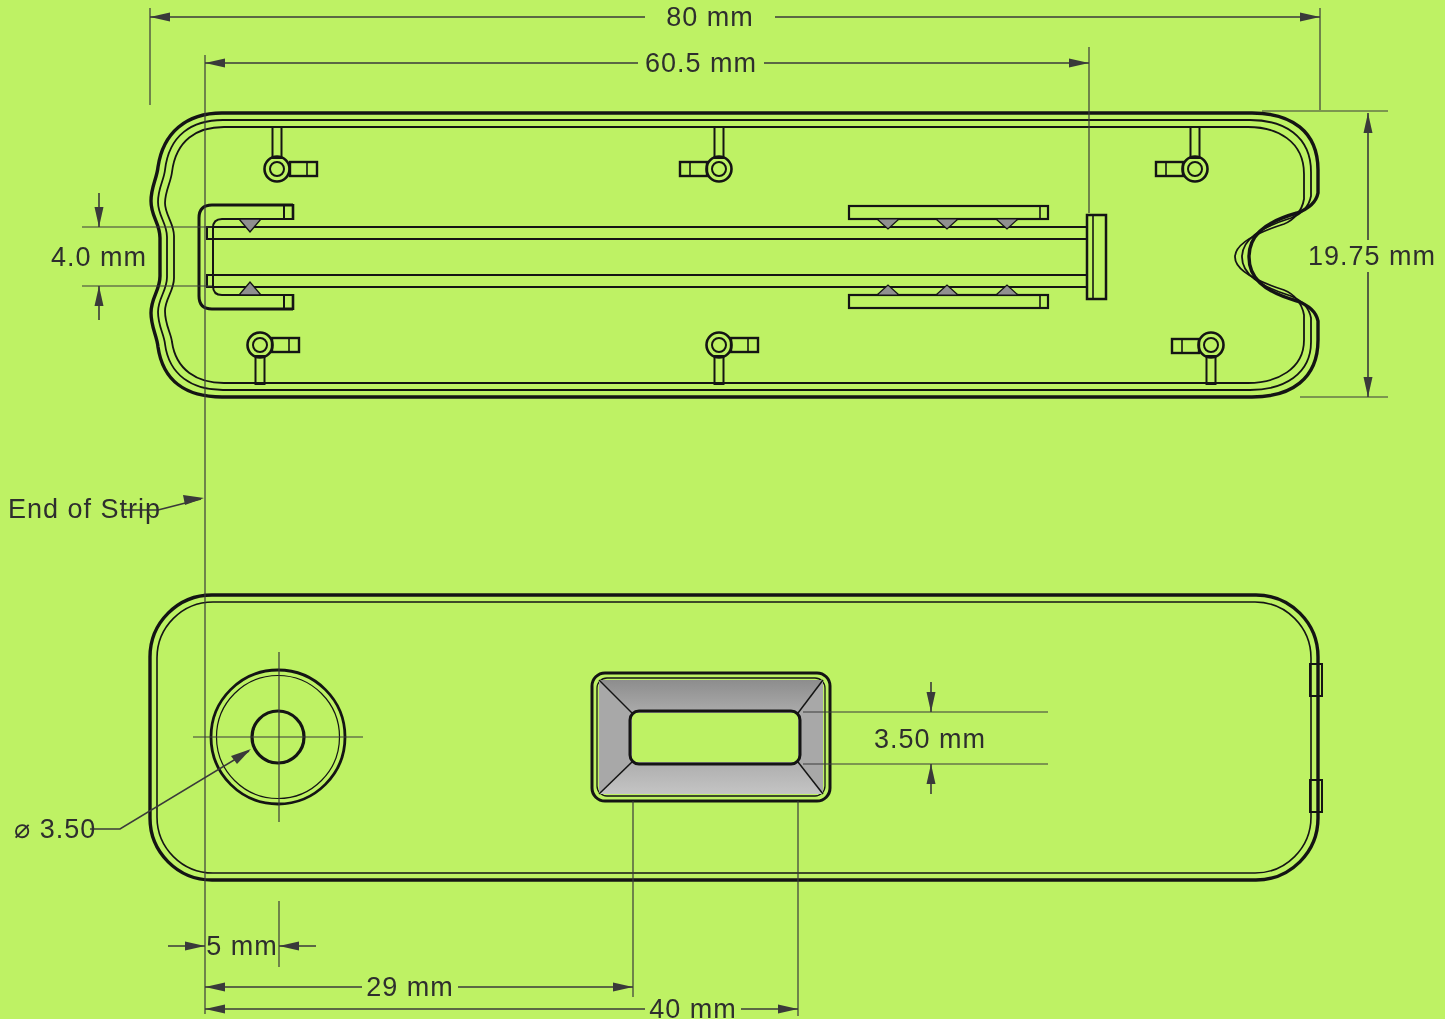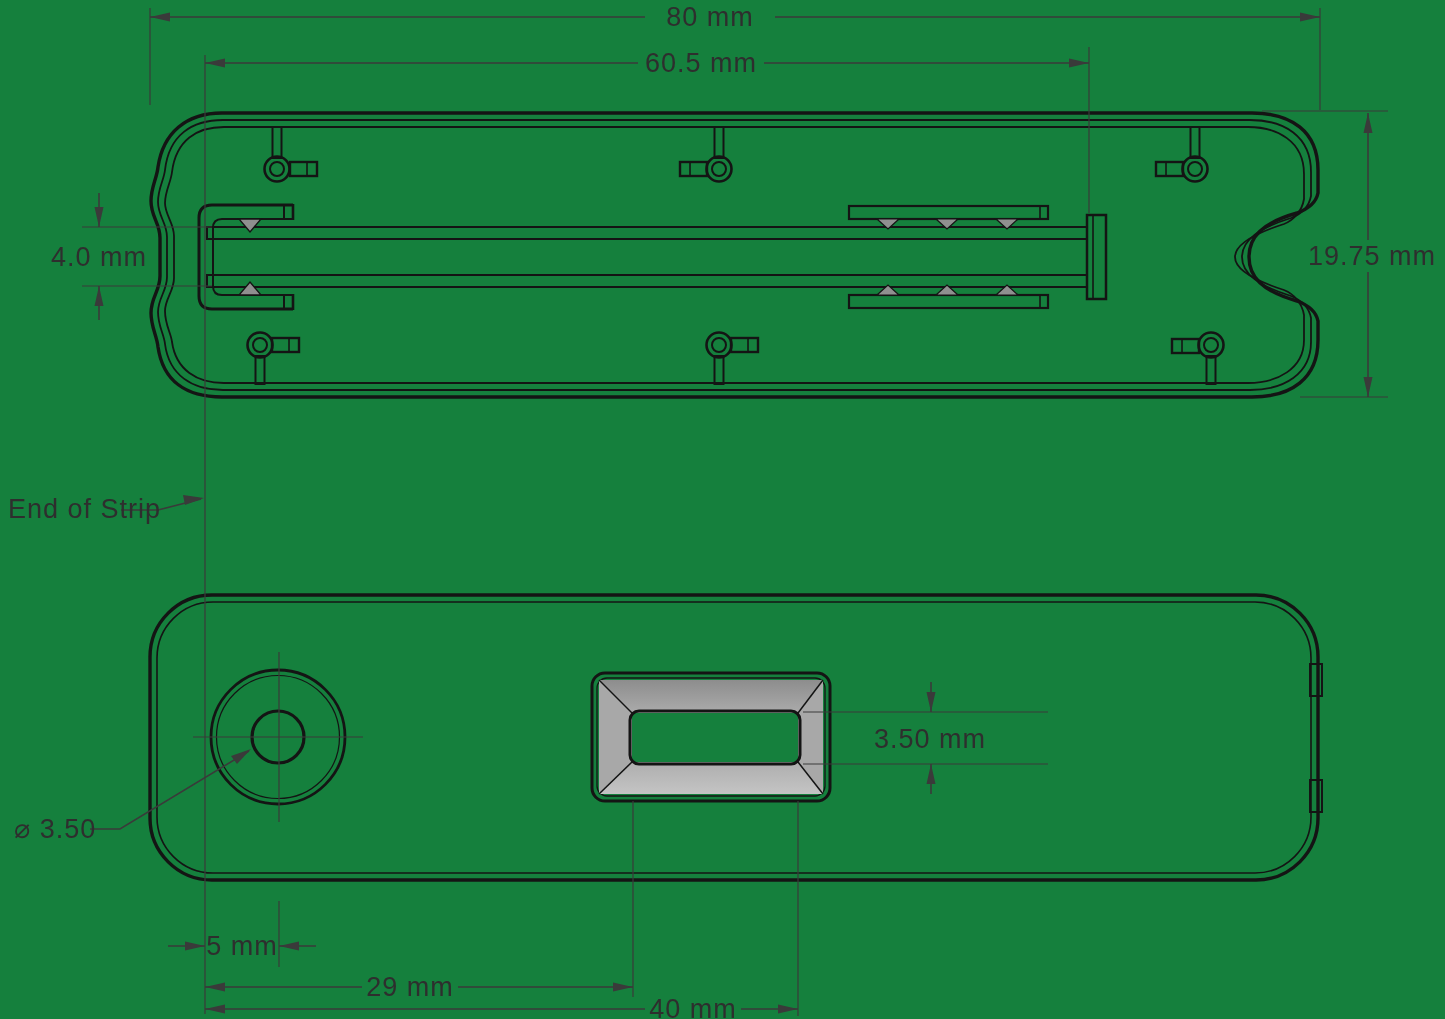--- a/index.html
+++ b/index.html
@@ -1,16 +1,16 @@
 <!DOCTYPE html>
 <html><head>
 <meta charset="utf-8">
 <style>
   html,body{margin:0;padding:0;background:#ffffff;}
-  .stage{width:1445px;height:1019px;position:relative;background:#15803d;overflow:hidden;}
+  .stage{width:1445px;height:1019px;position:relative;background:#bef264;overflow:hidden;}
   svg{display:block;}
   text{font-family:"Liberation Sans","DejaVu Sans",sans-serif;fill:#2e2e2e;}
   .dim-label{font-size:27px;letter-spacing:1px;}
   .part-line{stroke:#141414;fill:none;}
   .dim-line{stroke:#3a3a3a;stroke-width:1.6;fill:none;}
   .thin-line{stroke:#3a3a3a;stroke-width:1.2;fill:none;}
   .arrow{fill:#3a3a3a;stroke:none;}
 </style>
 </head>
 <body>

